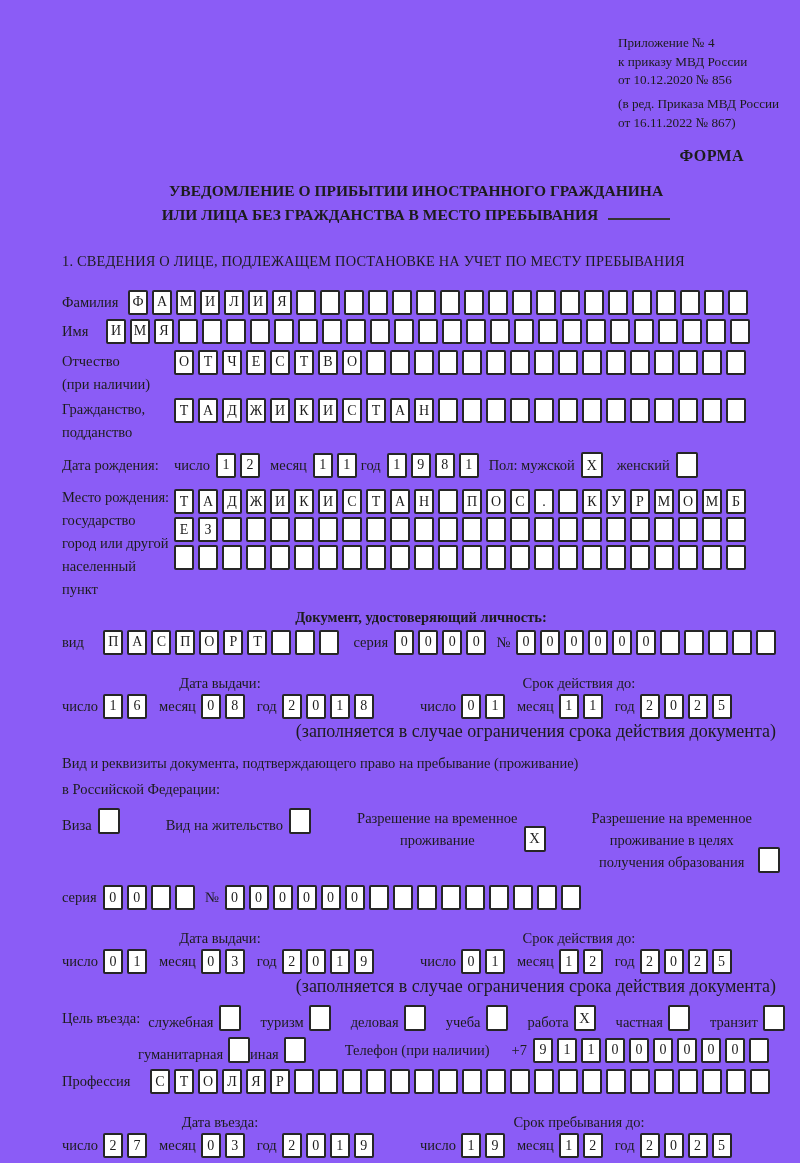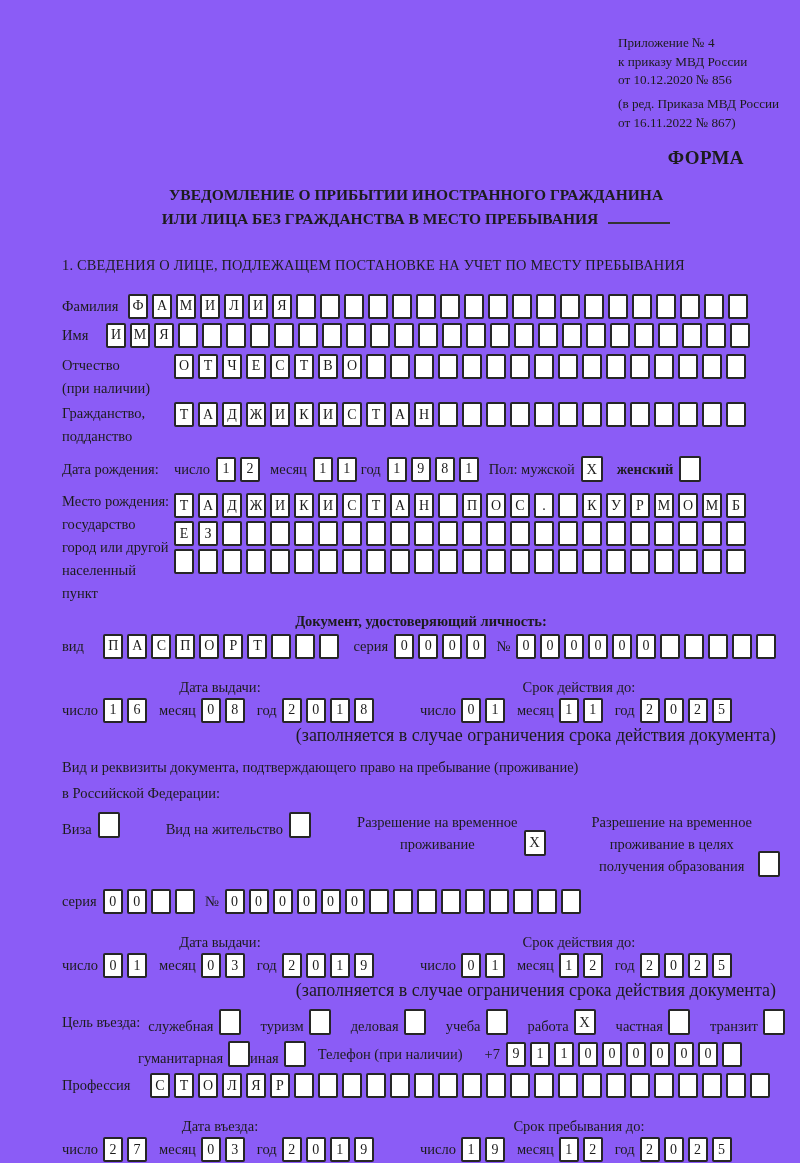--- a/index.html
+++ b/index.html
@@ -11,31 +11,31 @@
     background: #8b5cf6;
     color: #1c1c1c;
     font-family: "Liberation Serif", "DejaVu Serif", serif;
     font-size: 14.5px;
     overflow: hidden;
     padding: 34px 20px 0 62px;
   }
   
   .annex { margin-left: 556px; width: 200px; font-size: 13.2px; line-height: 1.42; }
   .annex-sub { margin-top: 5px; }
-  .forma { text-align: right; padding-right: 36px; font-weight: bold; font-size: 19px; margin-top: 14px; letter-spacing: .4px; }
+  .forma { text-align: right; padding-right: 36px; font-weight: bold; font-size: 16px; margin-top: 14px; letter-spacing: .4px; }
   
   .title { text-align: center; font-weight: bold; font-size: 15.5px; line-height: 1.55; margin-top: 14px; margin-left: -10px; }
   .blank-line { display:inline-block; width: 62px; border-bottom: 2px solid #333; margin-left: 10px; }
   .sec1 { font-weight: normal; font-size: 14.4px; margin-top: 26px; letter-spacing: .2px; }
 
   .formbody { margin-top: 20px; }
   .row { display: flex; align-items: center; margin-top: 4px; flex-wrap: nowrap; }
   .row-top { align-items: flex-start; }
   .lbl { white-space: nowrap; }
-  .gap6 { margin-left: 6px; } .gap10 { margin-left: 10px; } .gap14 { margin-left: 14px; font-weight: bold; }
+  .gap6 { margin-left: 6px; } .gap10 { margin-left: 10px; } .gap14 { margin-left: 14px; }
   .cells { display: inline-flex; flex-wrap: nowrap; }
   .cell, .cbx {
     flex: none; display: inline-flex; align-items: center; justify-content: center;
     width: 20px; height: 25px; border: 2px solid #262626; border-radius: 2px;
     margin-right: 4px; font-size: 14px; background: #fff;
   }
   .cbx { width: 22px; height: 26px; margin: 0 0 0 6px; font-size: 14.5px; }
   .labelcol { flex: none; line-height: 1.6; }
   .labelcol.w112 { width: 112px; }
   .labelcol.w140 { width: 140px; }
@@ -563,21 +563,21 @@
       <span class="purpose-opts" style="flex:none; gap:0">
           <span class="opt">
             <span class="opt-label">гуманитарная</span>
             <span class="cbx"></span>
           </span>
           <span class="opt">
             <span class="opt-label">иная</span>
             <span class="cbx"></span>
           </span>
         </span>
-      <span class="lbl" style="margin-left:12px">Телефон (при наличии)</span>
+      <span class="lbl" style="margin-left:39px">Телефон (при наличии)</span>
       <span class="lbl" style="margin-left:22px">+7</span>
       <span class="cells gap6">
           <span class="cell">9</span>
           <span class="cell">1</span>
           <span class="cell">1</span>
           <span class="cell">0</span>
           <span class="cell">0</span>
           <span class="cell">0</span>
           <span class="cell">0</span>
           <span class="cell">0</span>

